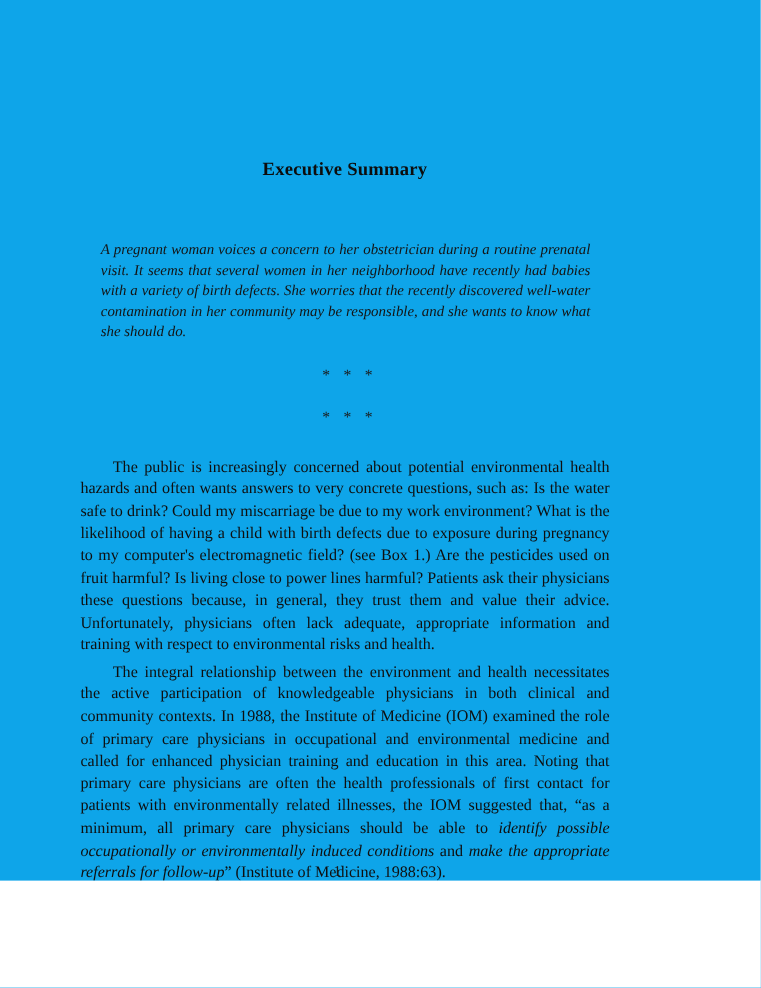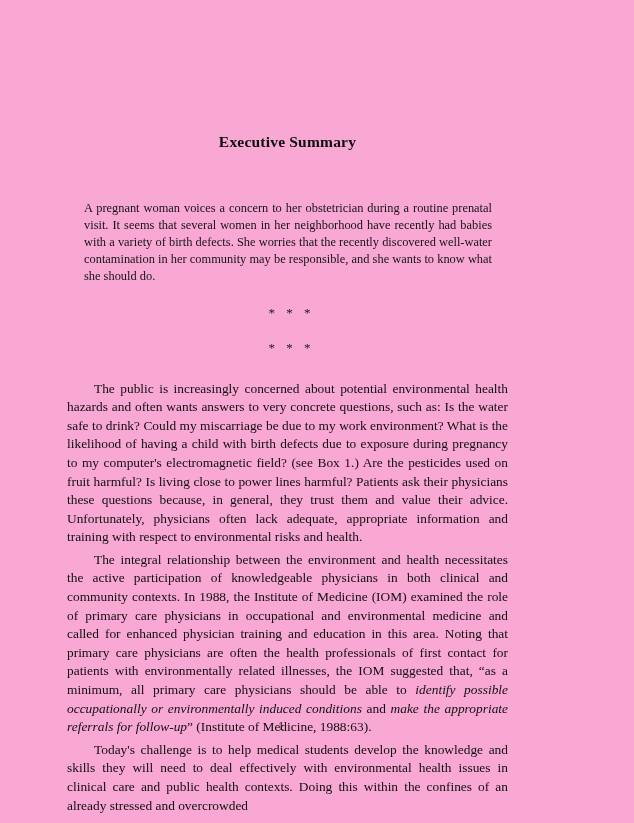--- a/index.html
+++ b/index.html
@@ -5,22 +5,22 @@
 <style>
   html, body {
     margin: 0;
     padding: 0;
     background: #ffffff;
   }
 
   .page {
     position: relative;
     width: 634px;
-    height: 823px;
-    background: #f9a8d4;
+    height: 734px;
+    background: #0ea5e9;
     overflow: hidden;
     font-family: "Liberation Serif", "DejaVu Serif", serif;
     color: #101010;
     -webkit-font-smoothing: antialiased;
   }
 
   
   .content {
     position: absolute;
     left: 63px;
@@ -34,20 +34,21 @@
     text-align: center;
     letter-spacing: 0.2px;
     margin: 0;
     padding-top: 133px;
     color: #0d0d0d;
   }
 
   
   .epigraph {
     margin: 0 20px 0 21px;
+    font-style: italic;
     font-size: 12.4px;
     line-height: 16.9px;
     text-align: justify;
     text-justify: inter-word;
     color: #141414;
   }
 
   .epigraph-first { padding-top: 49px; }
   .epigraph-second { padding-top: 0px; }
 

